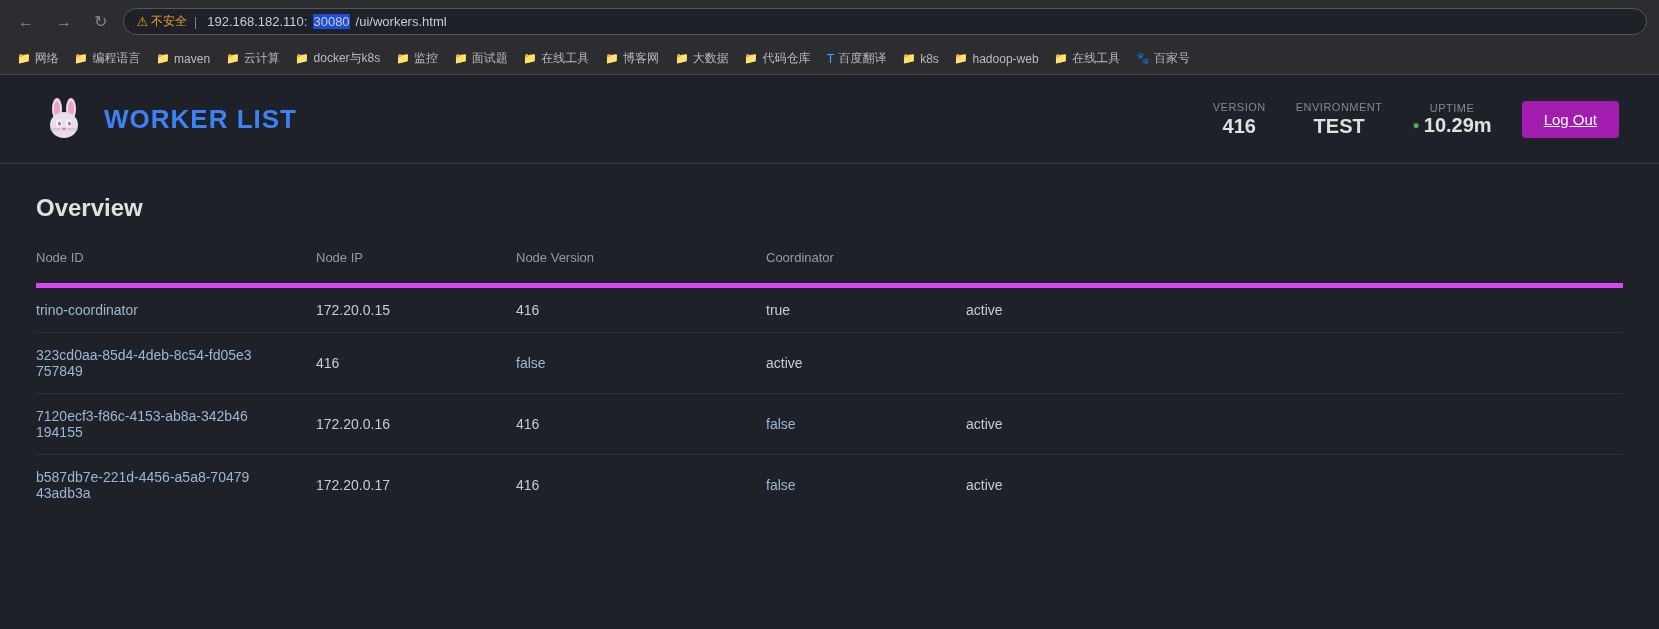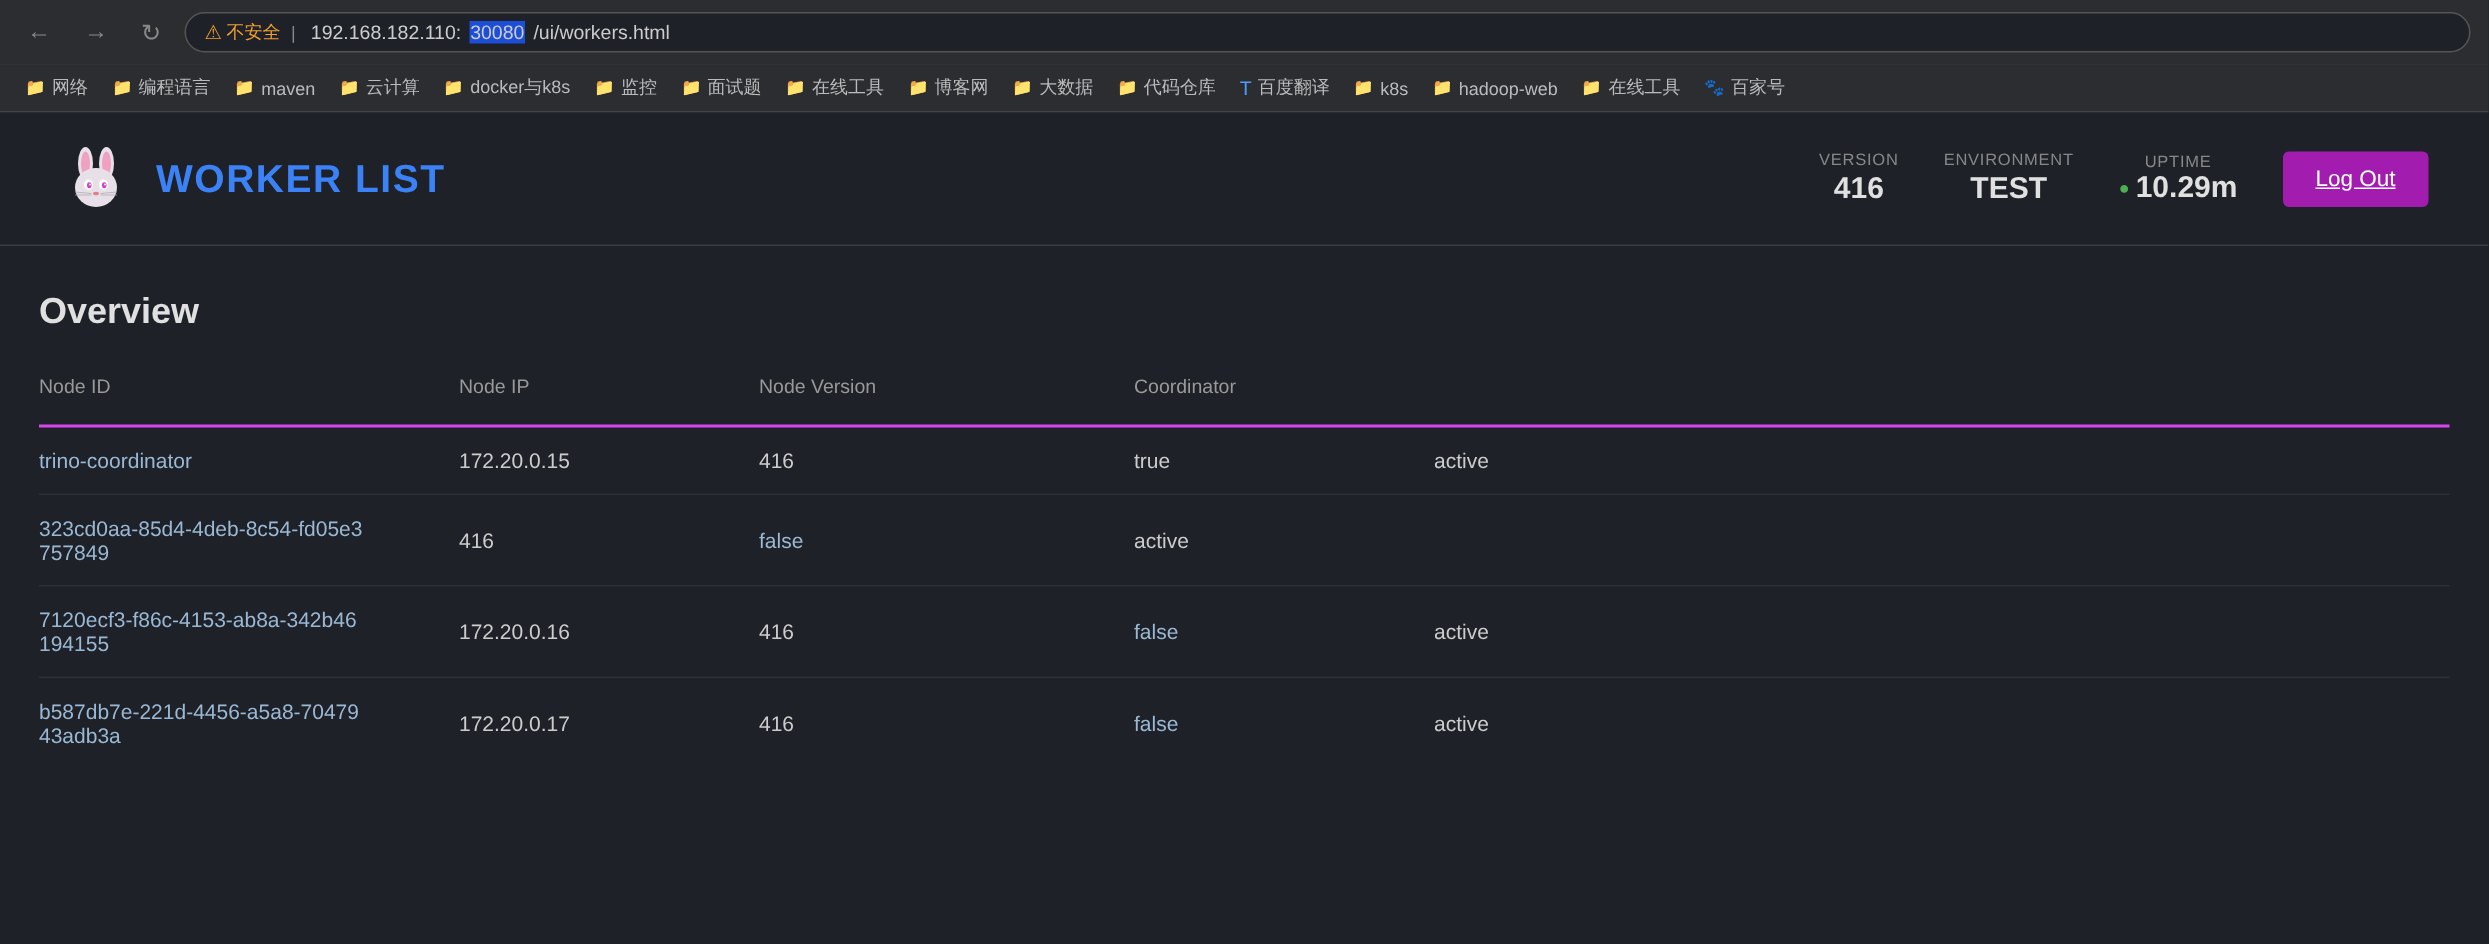--- a/index.html
+++ b/index.html
@@ -35,27 +35,27 @@
     .header-meta { display: flex; align-items: center; gap: 30px; }
     .meta-item { display: flex; flex-direction: column; align-items: center; }
     .meta-label { font-size: 11px; color: #888; text-transform: uppercase; letter-spacing: 0.5px; }
     .meta-value { font-size: 20px; font-weight: 600; color: #e0e0e0; margin-top: 2px; }
     .uptime-dot { color: #4caf50; font-size: 12px; margin-right: 4px; }
     .uptime-value { font-size: 20px; font-weight: 600; color: #e0e0e0; }
 
     .logout-btn { background: #a21caf; color: white; border: none; padding: 10px 22px; border-radius: 4px; font-size: 15px; cursor: pointer; font-weight: 500; text-decoration: underline; }
 
     
-    .main-content { padding: 30px 26px; }
+    .main-content { padding: 30px 36px; }
 
     .overview-title { font-size: 24px; font-weight: 600; color: #e0e0e0; margin-bottom: 20px; }
 
     
     .table-container { width: 100%; }
-    .table-header-row { display: grid; grid-template-columns: 280px 200px 250px 200px 200px; border-bottom: 2px solid #d946ef; padding-bottom: 10px; margin-bottom: 0; }
+    .table-header-row { display: grid; grid-template-columns: 280px 200px 250px 200px 200px; border-bottom: 5px solid #d946ef; padding-bottom: 10px; margin-bottom: 0; }
     .table-col-header { font-size: 13px; color: #999; font-weight: 400; padding: 8px 0; }
 
     .table-data-row { display: grid; grid-template-columns: 280px 200px 250px 200px 200px; border-bottom: 1px solid #2e3035; }
     .table-data-row:last-child { border-bottom: none; }
     .table-cell { padding: 14px 0; font-size: 14px; color: #9ab8d4; display: flex; align-items: center; }
     .table-cell.node-id { flex-direction: column; align-items: flex-start; justify-content: center; }
     .table-cell.plain { color: #ccc; }
     .table-cell.coord-true { color: #ccc; }
     .table-cell.state-active { color: #ccc; }
 

